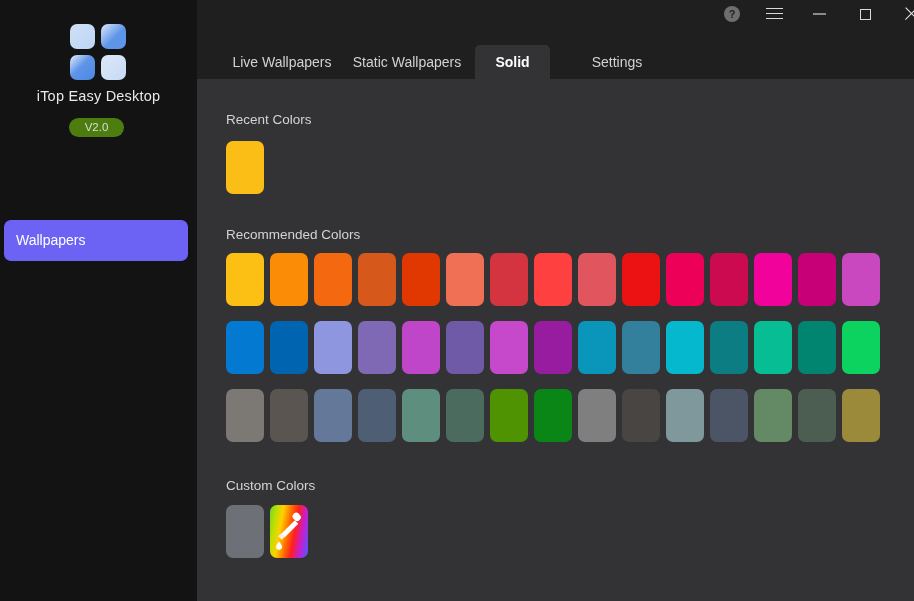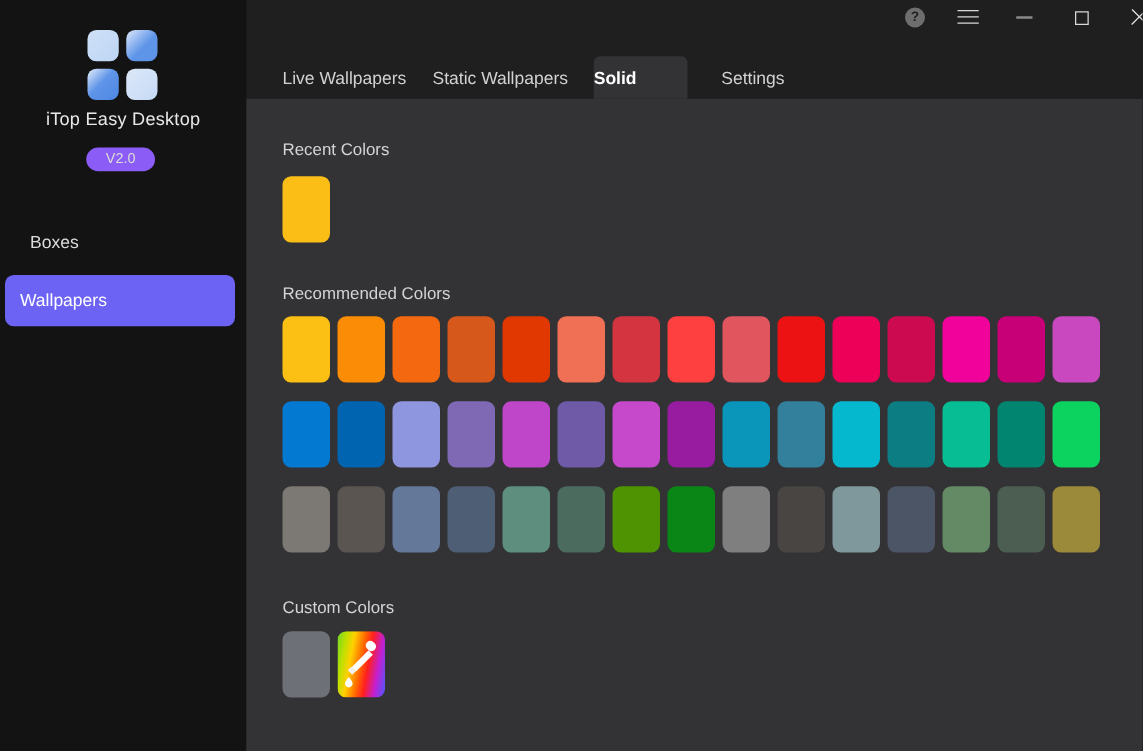--- a/index.html
+++ b/index.html
@@ -27,21 +27,21 @@
   .lc2{left:31px;top:0;background:linear-gradient(135deg,#dde9fa 0%,#5f95e8 55%,#5f95e8 100%);}
   .lc3{left:0;top:31px;background:linear-gradient(135deg,#e6eefb 0%,#5f95e8 45%,#4d87e3 100%);}
   .lc4{left:31px;top:31px;background:linear-gradient(135deg,#dce8f8 0%,#c6daf6 100%);}
 
   #app-title{
     position:absolute;left:0;top:88px;width:197px;text-align:center;
     color:#e8e8e8;font-size:14.5px;letter-spacing:.2px;
   }
   #version-badge{
     position:absolute;left:69px;top:118px;width:55px;height:19px;
-    border-radius:10px;background:#8b5cf6;color:#dcdcdc;
+    border-radius:10px;background:#4d7c0f;color:#dcdcdc;
     font-size:11.5px;line-height:19px;text-align:center;
   }
 
   .nav-item{
     position:absolute;left:4px;width:184px;height:41px;
     border-radius:7px;color:#dcdcdc;font-size:14px;
     line-height:41px;padding-left:20px;box-sizing:border-box;
     cursor:default;
   }
   .nav-item.selected{background:#6c63f5;color:#ffffff;}
@@ -81,21 +81,21 @@
   .xmark i:nth-child(1){transform:rotate(45deg);}
   .xmark i:nth-child(2){transform:rotate(-45deg);}
 
   
   #tabbar{
     position:absolute;left:197px;top:28px;width:717px;height:51px;
     background:#1f1f1f;
   }
   .tab{
     position:absolute;bottom:0;height:34px;line-height:34px;
-    color:#d2d2d2;font-size:14px;text-align:left;cursor:default;
+    color:#d2d2d2;font-size:14px;text-align:center;cursor:default;
     box-sizing:border-box;
   }
   .tab.active{
     background:#333336;color:#ffffff;font-weight:bold;
     border-radius:5px 5px 0 0;
   }
 
   
   #content{
     position:absolute;left:197px;top:79px;width:717px;height:522px;
@@ -142,23 +142,20 @@
         <div class="logo-cell lc1"></div>
         <div class="logo-cell lc2"></div>
         <div class="logo-cell lc3"></div>
         <div class="logo-cell lc4"></div>
       </div>
     </div>
 
     <div id="app-title">iTop Easy Desktop</div>
     <div id="version-badge">V2.0</div>
 
-    <div class="nav-item" id="nav-boxes">
-      <span>Boxes</span>
-    </div>
     <div class="nav-item selected" id="nav-wallpapers" style="background: rgb(108, 99, 245);">
       <span>Wallpapers</span>
     </div>
   </div>
 
   <div id="titlebar">
     <div class="win-btn" id="btn-help">
       <div class="help-circle">?</div>
     </div>
     <div class="win-btn" id="btn-menu">

